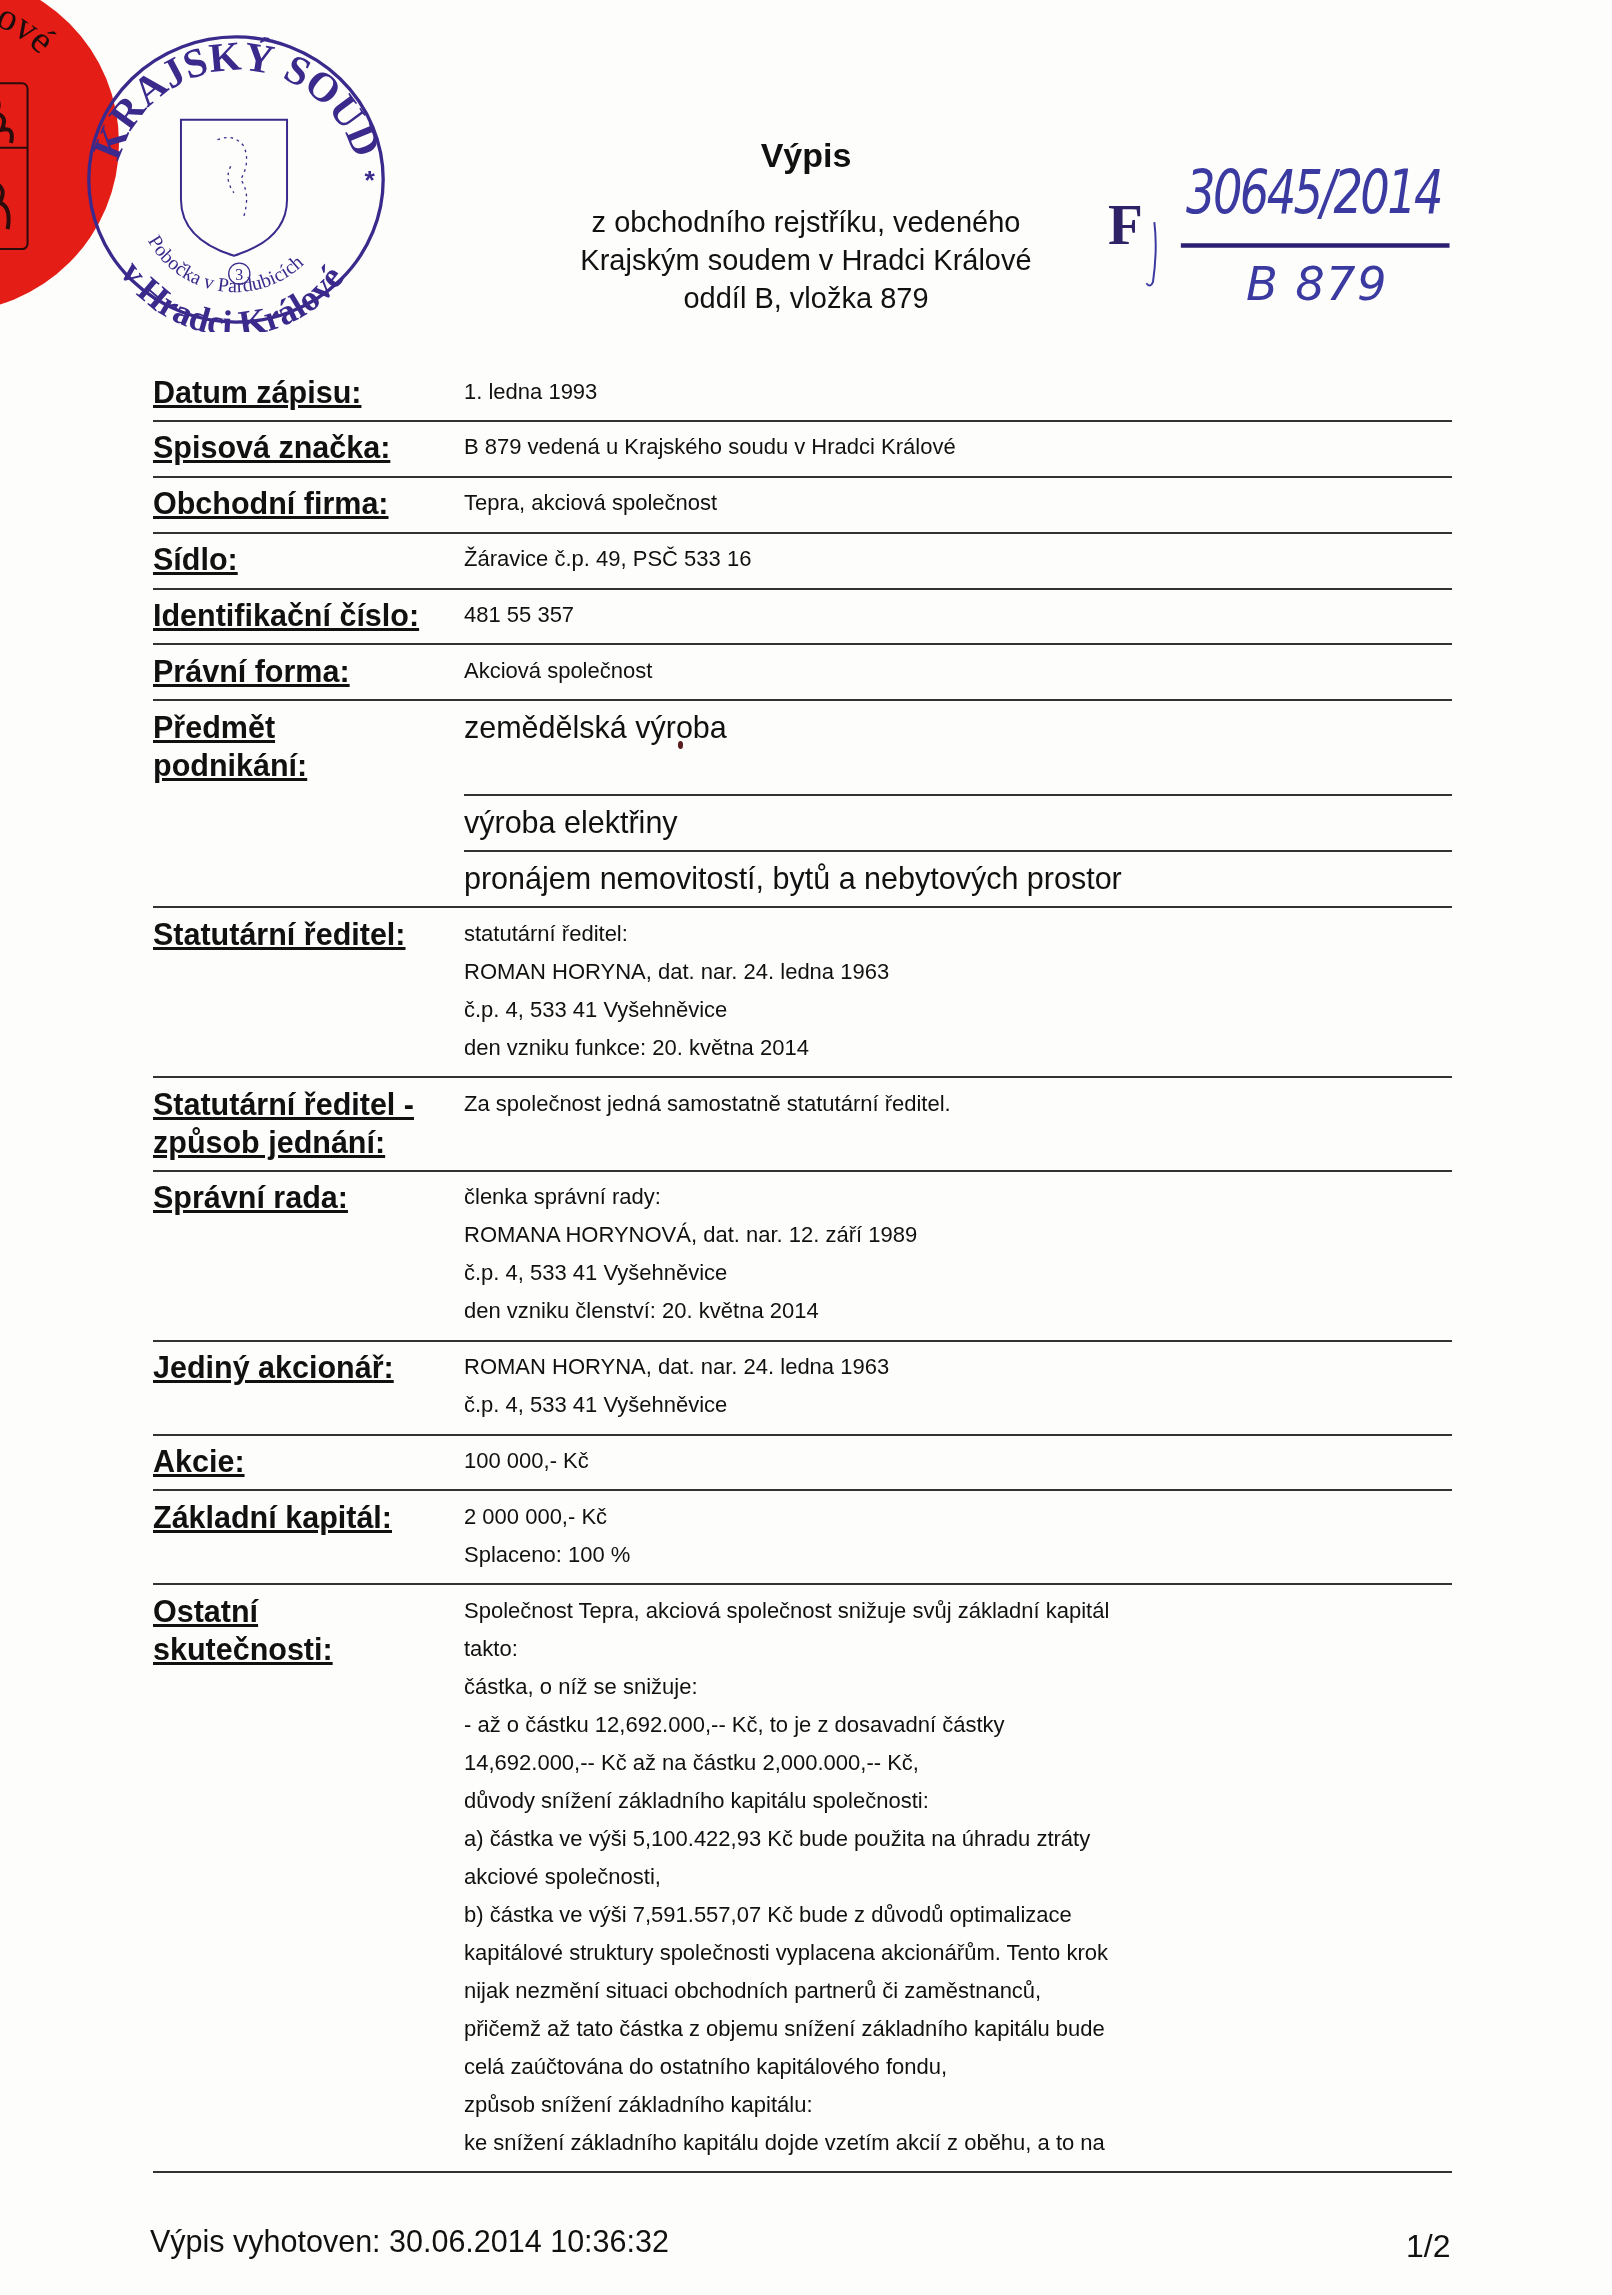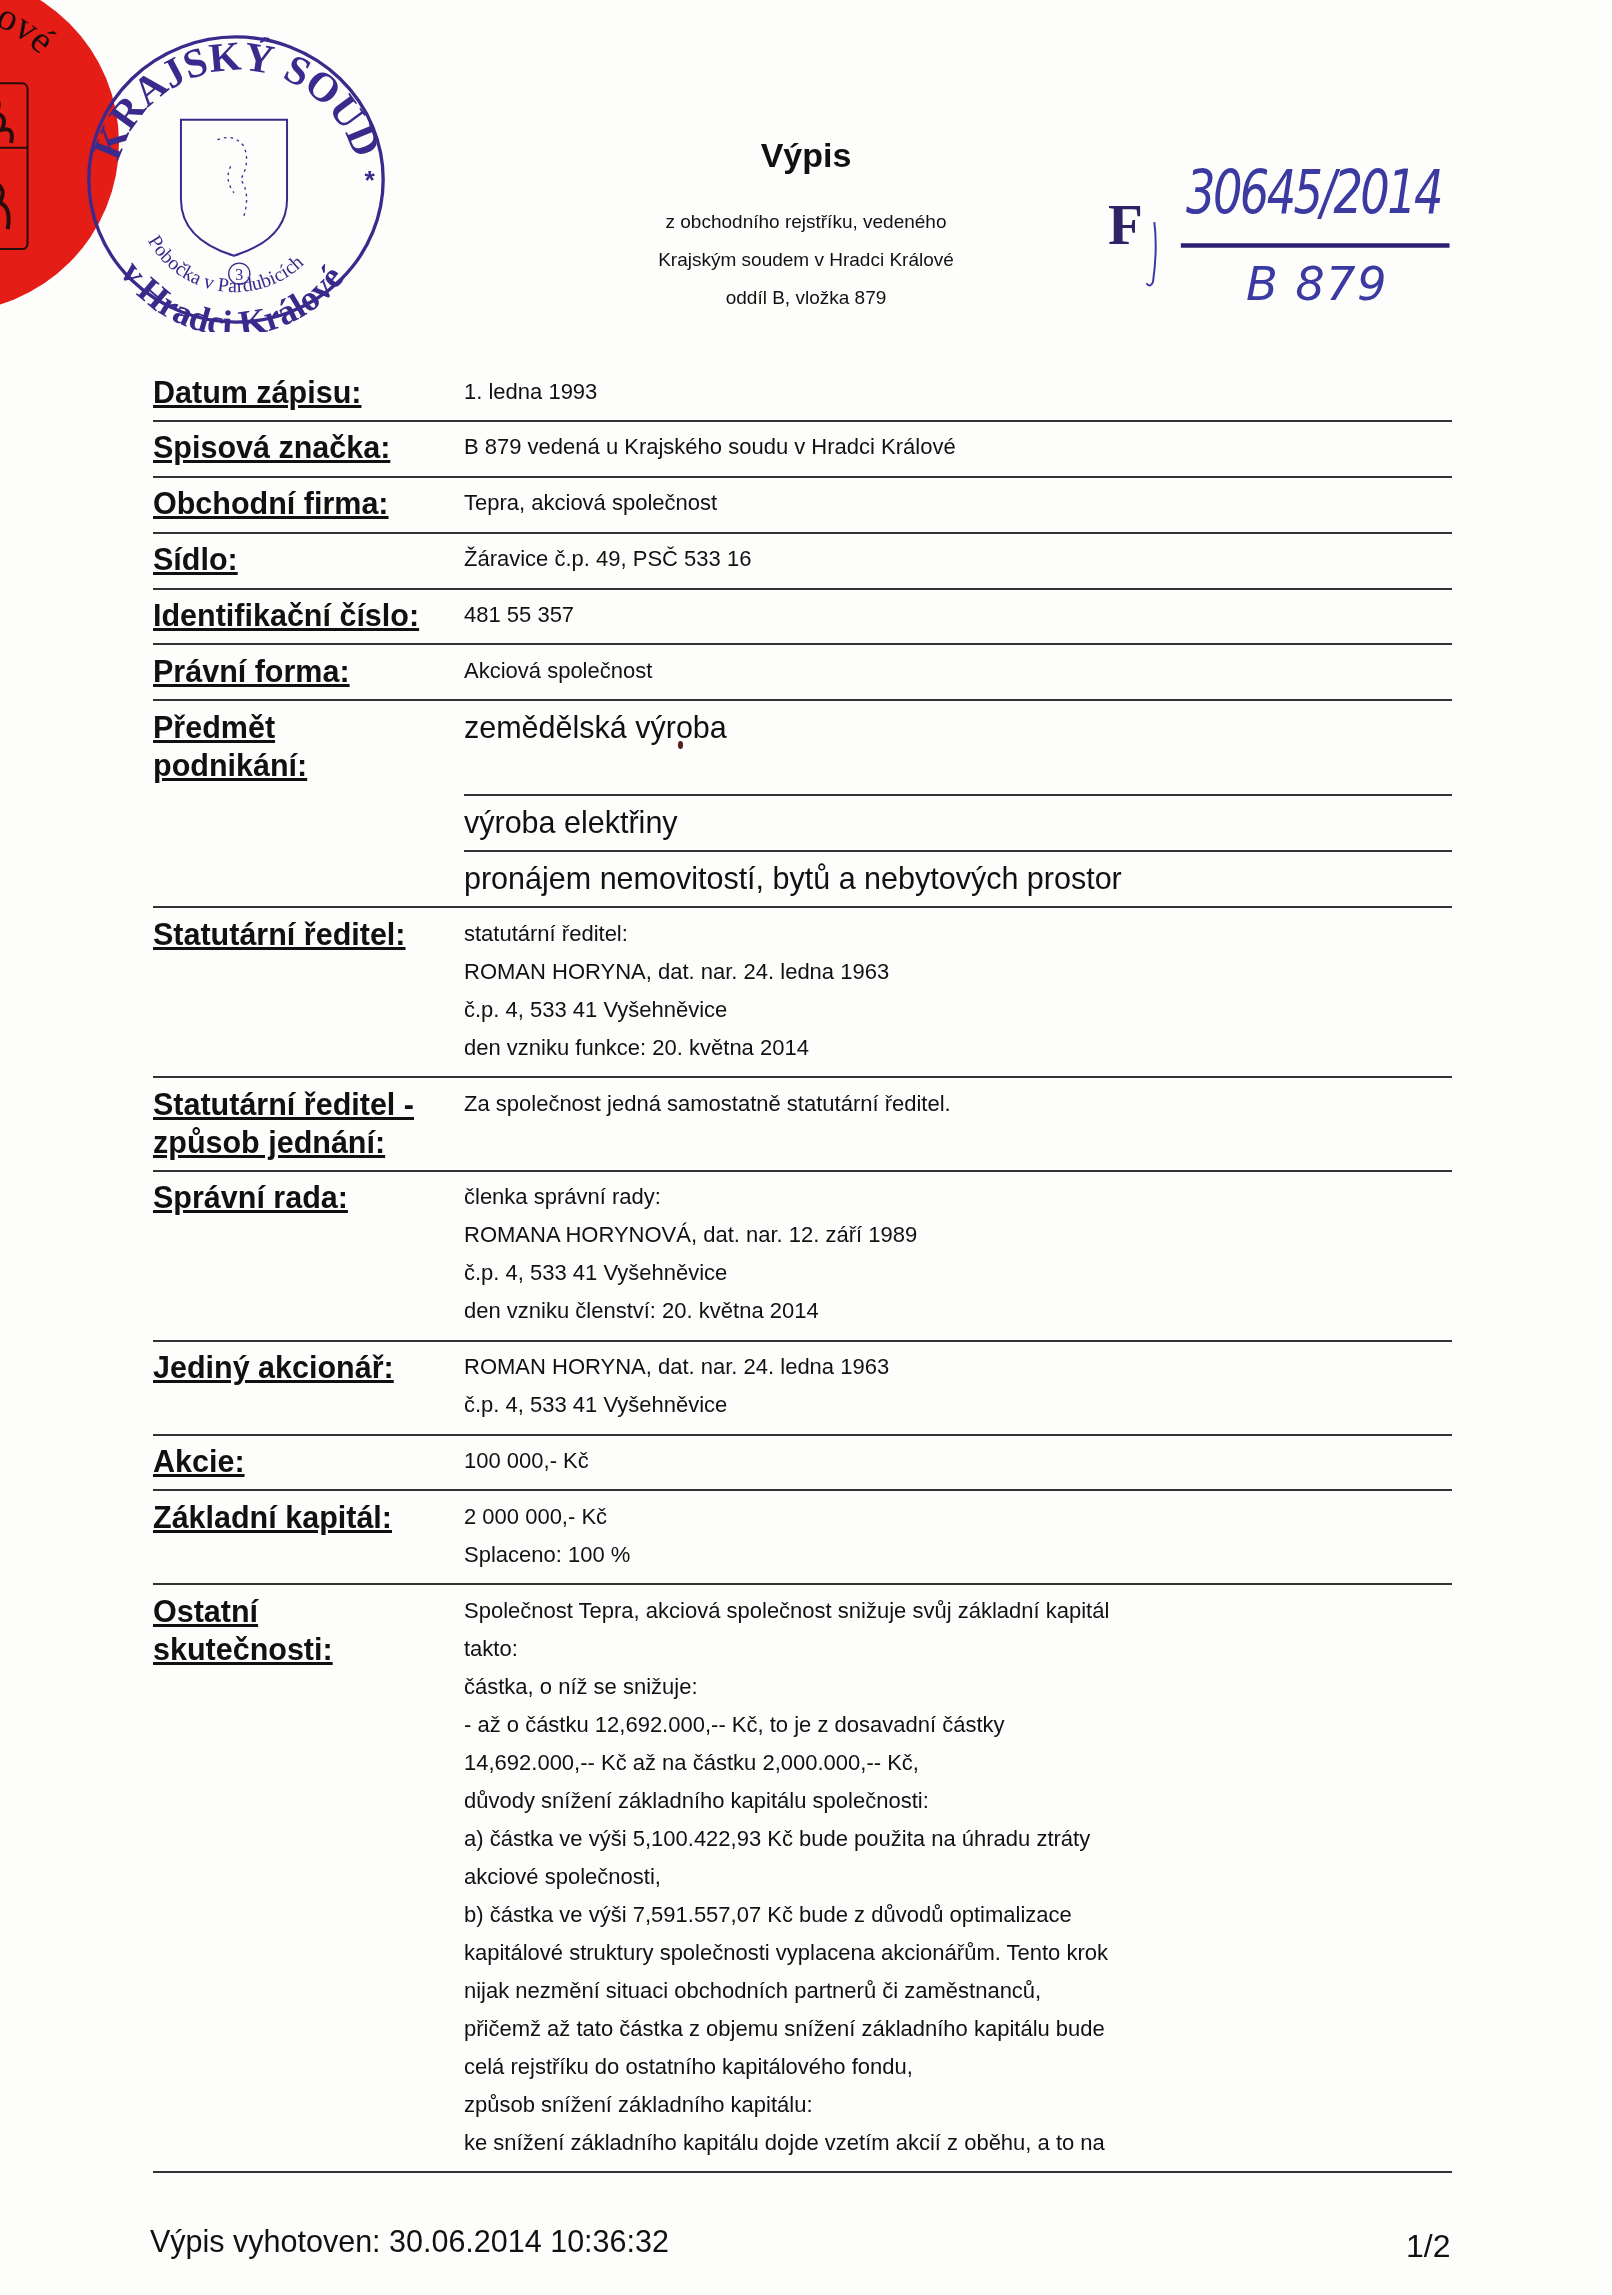--- a/index.html
+++ b/index.html
@@ -13,21 +13,21 @@
   .red-seal {
     position: absolute; left: -219px; top: -26.5px; width: 338px; height: 338px;
     border-radius: 50%; background: #e41d16; overflow: hidden;
   }
   .red-seal svg { position: absolute; left: 0; top: 0; }
   
   .court-stamp { position: absolute; left: 78px; top: 26.5px; width: 312px; height: 305px; }
   
   .header { position: absolute; left: 524px; top: 136px; width: 564px; text-align: center; }
   .title { font-size: 34px; font-weight: bold; letter-spacing: 0px; margin: 0 0 28px 0; }
-  .subtitle { font-size: 19px; line-height: 38px; }
+  .subtitle { font-size: 29px; line-height: 38px; }
   
   .filing-mark { position: absolute; left: 1088px; top: 159px; width: 398px; height: 153px; }
   
   .register { position: absolute; left: 153px; top: 366px; width: 1299px; }
   .row { display: flex; border-bottom: 2px solid #333; padding: 0; }
   .row-label {
     width: 311px; flex: 0 0 311px; font-weight: bold; font-size: 30.5px;
     line-height: 38px; padding-top: 6.6px; padding-bottom: 9.3px; text-decoration: underline;
   }
   .row-value { flex: 1; font-size: 22px; line-height: 38px; padding-top: 6.6px; padding-bottom: 9.3px; }
@@ -208,21 +208,21 @@
       <span class="line">částka, o níž se snižuje:</span>
       <span class="line">- až o částku 12,692.000,-- Kč, to je z dosavadní částky</span>
       <span class="line">14,692.000,-- Kč až na částku 2,000.000,-- Kč,</span>
       <span class="line">důvody snížení základního kapitálu společnosti:</span>
       <span class="line">a) částka ve výši 5,100.422,93 Kč bude použita na úhradu ztráty</span>
       <span class="line">akciové společnosti,</span>
       <span class="line">b) částka ve výši 7,591.557,07 Kč bude z důvodů optimalizace</span>
       <span class="line">kapitálové struktury společnosti vyplacena akcionářům. Tento krok</span>
       <span class="line">nijak nezmění situaci obchodních partnerů či zaměstnanců,</span>
       <span class="line">přičemž až tato částka z objemu snížení základního kapitálu bude</span>
-      <span class="line">celá rejstříku do ostatního kapitálového fondu,</span>
+      <span class="line">celá zaúčtována do ostatního kapitálového fondu,</span>
       <span class="line">způsob snížení základního kapitálu:</span>
       <span class="line">ke snížení základního kapitálu dojde vzetím akcií z oběhu, a to na</span>
     </div>
   </div>
 </div>
 
 <span class="speck" style="left:678px; top:741px;"></span>
 
 <div class="footer-left">Výpis vyhotoven: 30.06.2014 10:36:32</div>
 <div class="footer-right">1/2</div>

